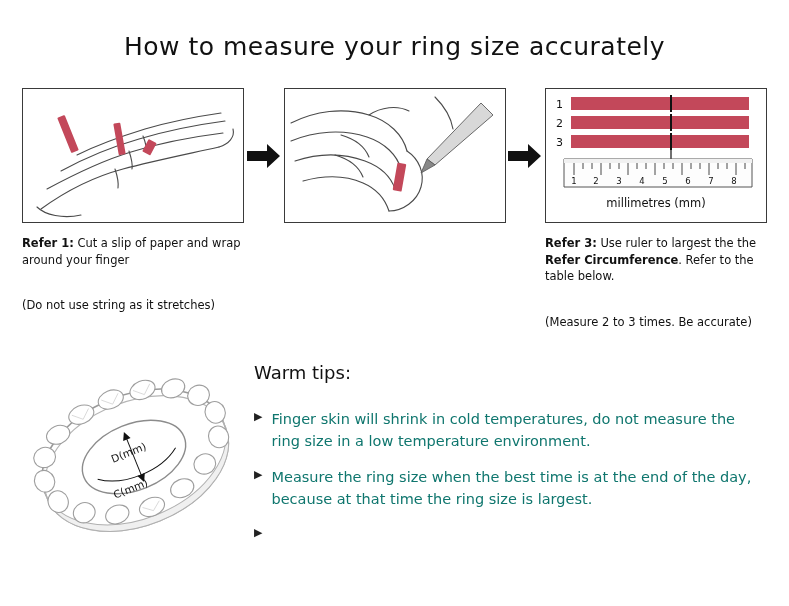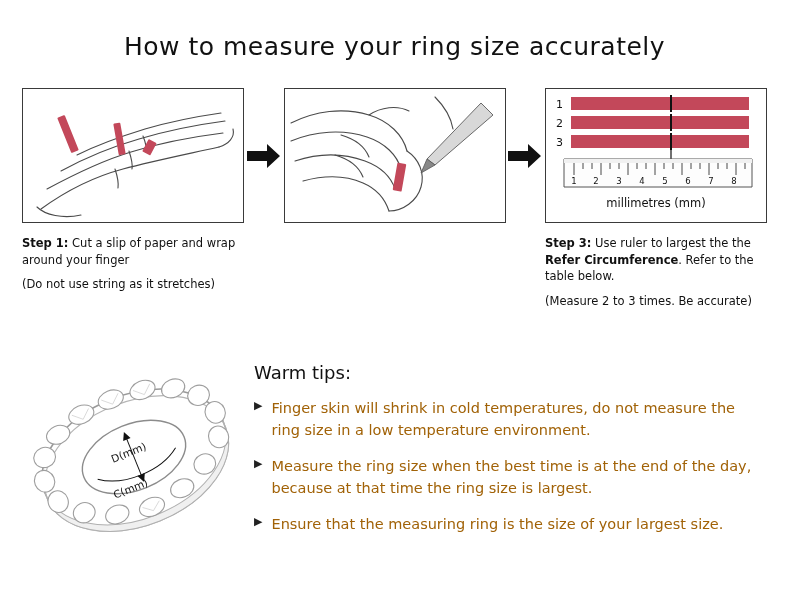--- a/index.html
+++ b/index.html
@@ -66,56 +66,56 @@
 
   .step-caption {
     margin-top: 12px;
     font-size: 11.5px;
     line-height: 1.45;
     color: #111;
     width: 228px;
   }
   .step-caption b { font-weight: bold; }
   .note {
-    margin-top: 8px;
+    margin-top: 29px;
     font-size: 11.5px;
     color: #111;
     line-height: 1.4;
     width: 230px;
   }
 
   
   .tips {
     position: absolute;
     left: 254px;
     top: 362px;
     width: 510px;
   }
   .tips-title {
     font-size: 18px;
     color: #111;
-    margin-bottom: 14px;
+    margin-bottom: 25px;
   }
   .tip {
     display: flex;
     align-items: flex-start;
     margin-bottom: 13px;
   }
   .tip .bullet {
     flex: 0 0 auto;
     margin-right: 9px;
     margin-top: 3px;
     color: #222;
     font-size: 11px;
     line-height: 1;
   }
   .tip .txt {
     font-size: 14.5px;
     line-height: 1.55;
-    color: #a16207;
+    color: #0f766e;
   }
 
   
   .ring-wrap {
     position: absolute;
     left: 22px;
     top: 352px;
     width: 225px;
     height: 215px;
   }
@@ -149,21 +149,21 @@
           </g>
 
           <g>
             <rect x="41" y="26" width="8" height="38" rx="1" transform="rotate(-22 45 45)" fill="#c3485a"></rect>
             <rect x="93" y="34" width="7" height="32" rx="1" transform="rotate(-10 96 50)" fill="#c3485a"></rect>
             <rect x="122" y="51" width="9" height="14" rx="1" transform="rotate(28 126 58)" fill="#c3485a"></rect>
           </g>
         </svg>
       </div>
       <div class="step-caption">
-        <b>Step 1:</b>
+        <b>Refer 1:</b>
         <span>Cut a slip of paper and wrap around your finger</span>
       </div>
       <div class="note">(Do not use string as it stretches)</div>
     </div>
 
     <div class="arrow">
       <svg width="34" height="26" viewBox="0 0 34 26">
         <polygon points="0,8 20,8 20,1 33,13 20,25 20,18 0,18" fill="#111"></polygon>
       </svg>
     </div>
@@ -254,21 +254,21 @@
               <text x="142" y="95">6</text>
               <text x="165" y="95">7</text>
               <text x="188" y="95">8</text>
             </g>
           </g>
 
           <text x="110" y="118" font-family="DejaVu Sans" font-size="11.5" fill="#111" text-anchor="middle">millimetres (mm)</text>
         </svg>
       </div>
       <div class="step-caption">
-        <b>Step 3:</b>
+        <b>Refer 3:</b>
         <span>Use ruler to largest the the </span><b>Refer Circumference</b><span>. Refer to the table below.</span>
       </div>
       <div class="note">(Measure 2 to 3 times. Be accurate)</div>
     </div>
 
   </div>
 
   <div class="ring-wrap">
     <svg width="225" height="215" viewBox="0 0 225 215">
       <g transform="rotate(-22 112 105)">
@@ -324,17 +324,16 @@
     <div class="tip">
       <span class="bullet">▶</span>
       <span class="txt">Finger skin will shrink in cold temperatures, do not measure the ring size in a low temperature environment.</span>
     </div>
     <div class="tip">
       <span class="bullet">▶</span>
       <span class="txt">Measure the ring size when the best time is at the end of the day, because at that time the ring size is largest.</span>
     </div>
     <div class="tip">
       <span class="bullet">▶</span>
-      <span class="txt">Ensure that the measuring ring is the size of your largest size.</span>
     </div>
   </div>
 
 </div>
 
 </body></html>

